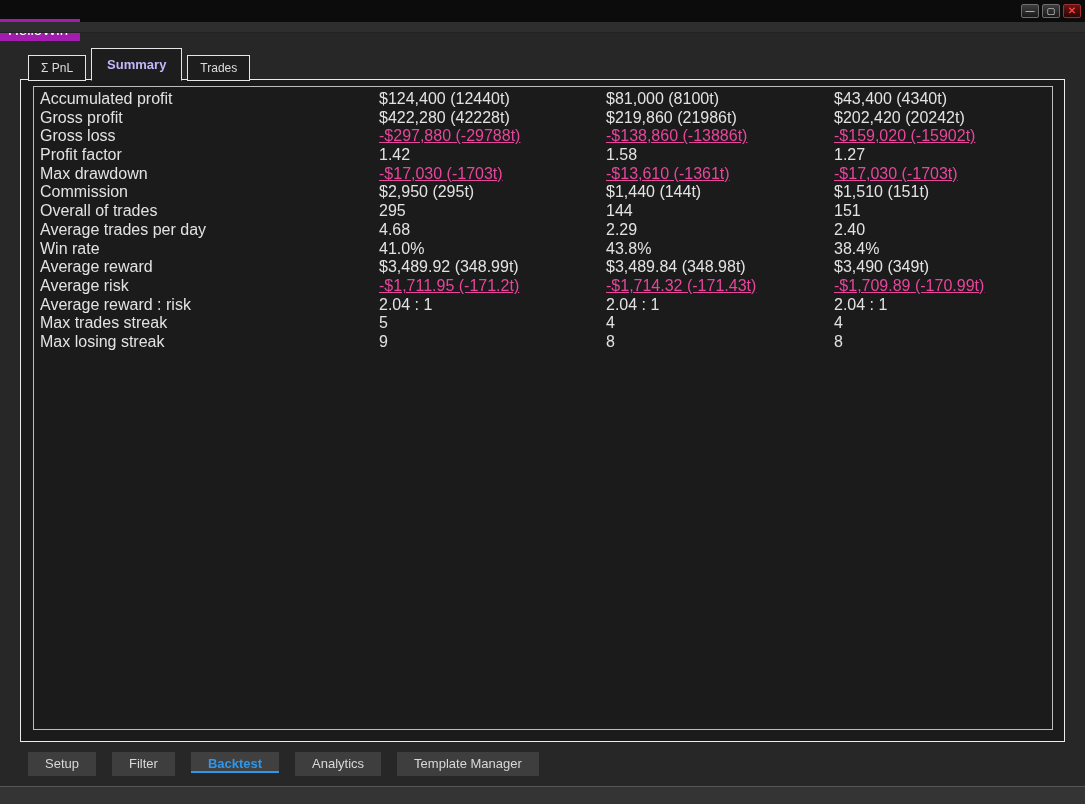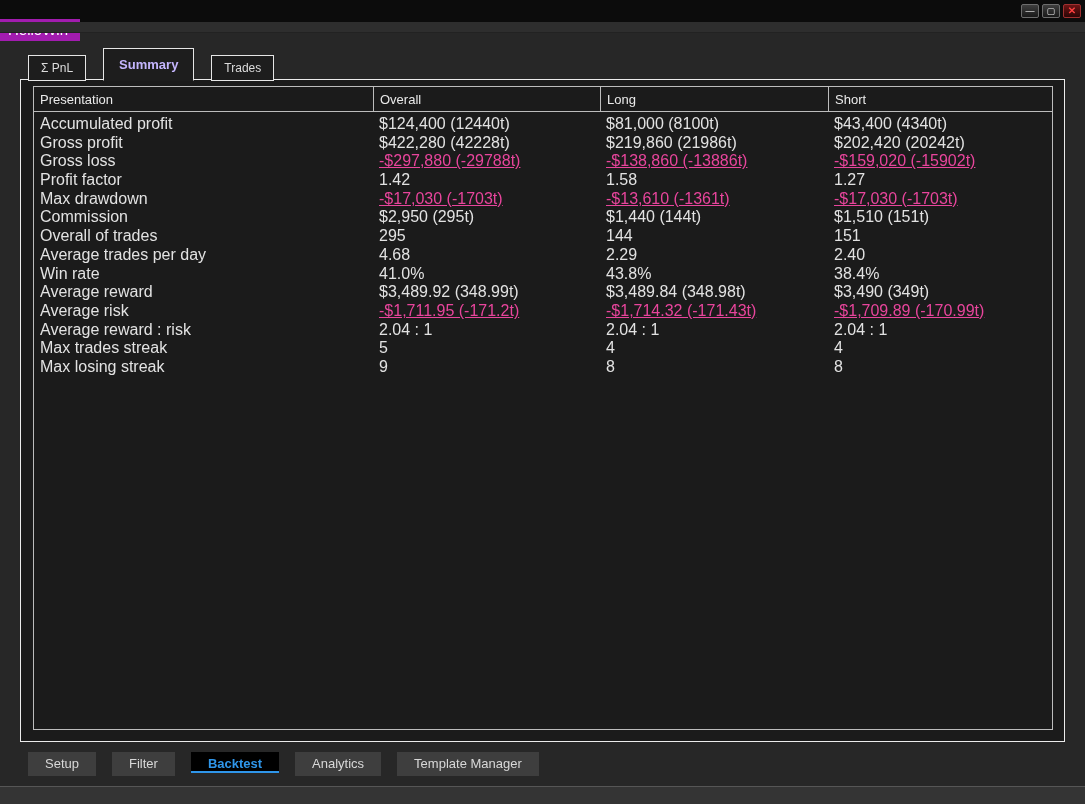--- a/index.html
+++ b/index.html
@@ -39,21 +39,21 @@
   }
 
   
   .top-tabs {
     position:absolute; top:48px; left:28px; height:32px;
     display:flex; align-items:flex-end; z-index:3;
   }
   .top-tab {
     background:#1d1d1d; color:#dcdcdc;
     border:1px solid #e6e6e6;
-    font-size:12px; padding:5px 12px; margin-right:17px;
+    font-size:12px; padding:5px 12px; margin-right:5px;
     margin-bottom:-1px; cursor:default;
   }
   .top-tab.active {
     font-size:13px; font-weight:bold; color:#c4b5fd;
     padding:8px 15px; border-bottom:1px solid #1d1d1d;
   }
 
   
   .group-box {
     position:absolute; top:79px; left:20px; right:20px; bottom:62px;
@@ -90,21 +90,21 @@
   .bottom-tabs {
     position:absolute; left:28px; top:752px; height:26px;
     display:flex; align-items:flex-start;
   }
   .bottom-tab {
     background:#3e3e3e; color:#d8d8d8;
     font-size:13px; padding:4px 17px 5px 17px; margin-right:16px;
     cursor:default;
   }
   .bottom-tab.active {
-    background:#000000; color:#2f96ea; font-weight:bold;
+    background:#404040; color:#2f96ea; font-weight:bold;
     border-bottom:2px solid #2f96ea; padding-bottom:0;
   }
 
   
   .status-bar {
     position:absolute; bottom:0; left:0; width:100%; height:18px;
     background:#343434; border-top:1px solid #565656;
     font-size:12px; line-height:17px; padding-left:5px;
     color:#eaeaea; white-space:pre;
   }
@@ -129,26 +129,20 @@
 <div class="titlebar-strip"></div>
 
 <div class="top-tabs">
   <div class="top-tab">Σ PnL</div>
   <div class="top-tab active">Summary</div>
   <div class="top-tab">Trades</div>
 </div>
 
 <div class="group-box">
   <div class="table">
-    <div class="t-header">
-      <div class="h-cell">Presentation</div>
-      <div class="h-cell">Overall</div>
-      <div class="h-cell">Long</div>
-      <div class="h-cell">Short</div>
-    </div>
     <div class="t-body">
         <div class="t-row">
           <div class="t-cell">Accumulated profit</div>
           <div class="t-cell">$124,400 (12440t)</div>
           <div class="t-cell">$81,000 (8100t)</div>
           <div class="t-cell">$43,400 (4340t)</div>
         </div>
         <div class="t-row">
           <div class="t-cell">Gross profit</div>
           <div class="t-cell">$422,280 (42228t)</div>

